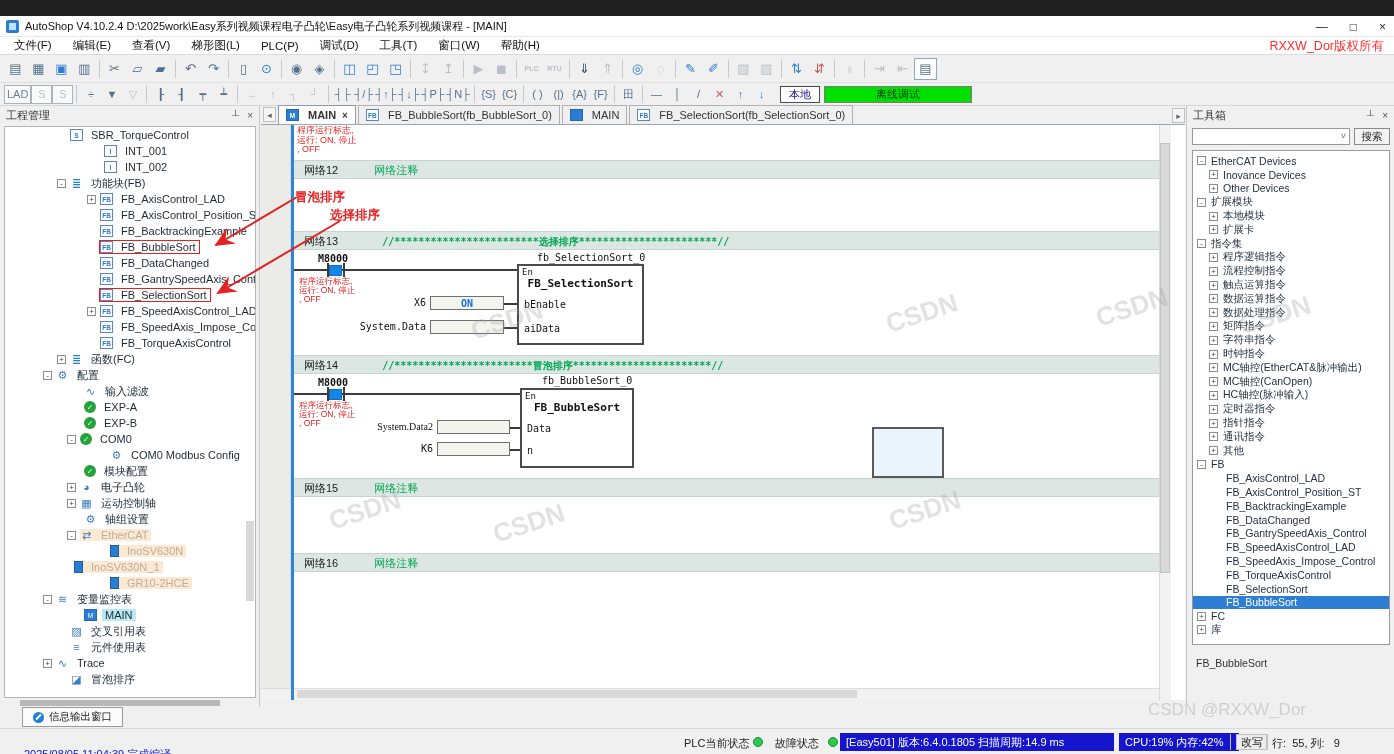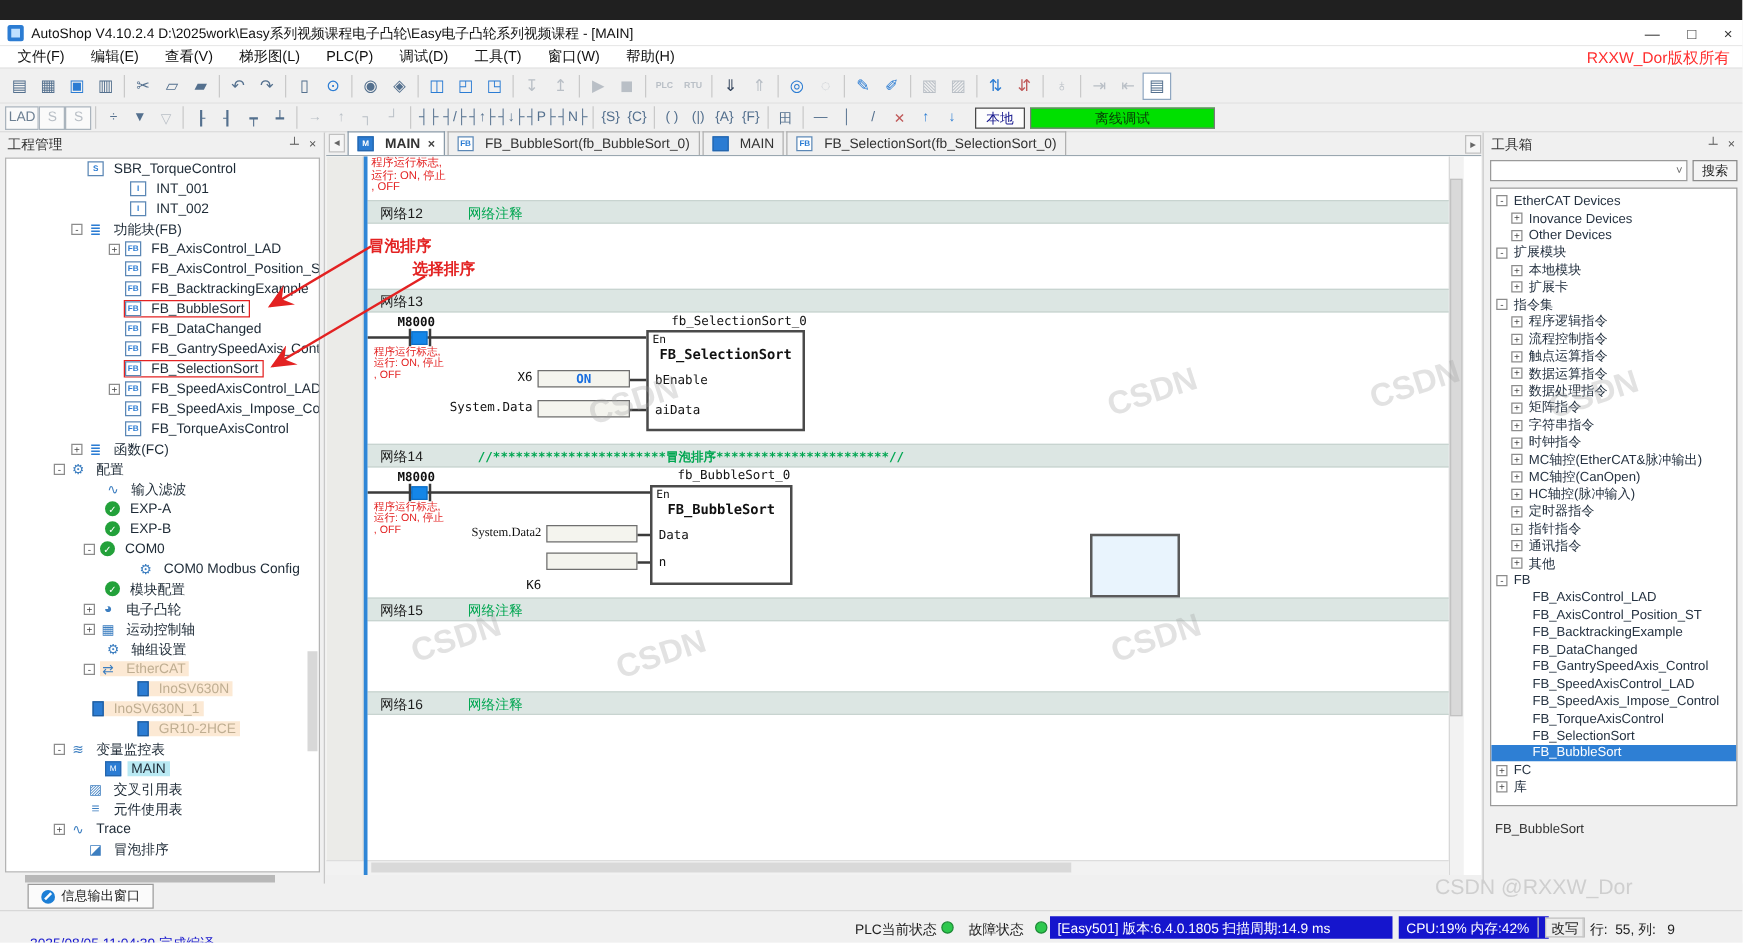--- a/index.html
+++ b/index.html
@@ -551,20 +551,21 @@
   <div id="partial-comment">程序运行标志,
 运行: ON, 停止
 , OFF</div>
   <div id="networks-holder">
       <div class="net-head" style="top: 35px;">
         <span class="net-no">网络12</span>
         <span class="net-cmt">网络注释</span>
       </div>
       <div class="net-head" style="top: 106px;">
         <span class="net-no">网络13</span>
+        <span class="net-cmt title">//************************选择排序***********************//</span>
       </div>
       <div class="rung" style="top: 125px; height: 105px;">
         <div class="hline" style="top: 19px; width: 223px;"></div>
         <div class="contact-v" style="left: 33px; top: 13px;"></div>
         <div class="contact-v" style="left: 49px; top: 13px;"></div>
         <div class="contact-sq" style="left: 35px; top: 15px;"></div>
         <div class="clabel" style="left: 24px; top: 3px;">M8000</div>
         <div class="rcmt" style="left: 5px; top: 27px;">程序运行标志,
 运行: ON, 停止
 , OFF</div>
@@ -600,21 +601,21 @@
         <div class="blk" style="left: 226px; top: 15px; width: 114px; height: 80px;">
           <div class="en">En</div>
           <div class="bname">FB_BubbleSort</div>
           <div class="pin" style="top: 33px;">Data</div>
           <div class="pin" style="top: 55px;">n</div>
         </div>
         <div class="inst" style="left: 248px; top: 2px;">fb_BubbleSort_0</div>
         <div class="olabel" style="left: 0px; width: 139px; top: 48px; font-family: Liberation Serif, serif;">System.Data2</div>
         <div class="obox" style="left: 143px; top: 47px; width: 73px;"></div>
         <div class="pline" style="left: 216px; width: 10px; top: 54px;"></div>
-        <div class="olabel" style="left: 0px; width: 139px; top: 70px; margin-top: 20px;">K6</div>
+        <div class="olabel" style="left: 0px; width: 139px; top: 70px;">K6</div>
         <div class="obox" style="left: 143px; top: 69px; width: 73px;"></div>
         <div class="pline" style="left: 216px; width: 10px; top: 76px;"></div>
       </div>
       <div class="net-head" style="top: 353px;">
         <span class="net-no">网络15</span>
         <span class="net-cmt">网络注释</span>
       </div>
       <div class="net-head" style="top: 428px;">
         <span class="net-no">网络16</span>
         <span class="net-cmt">网络注释</span>

